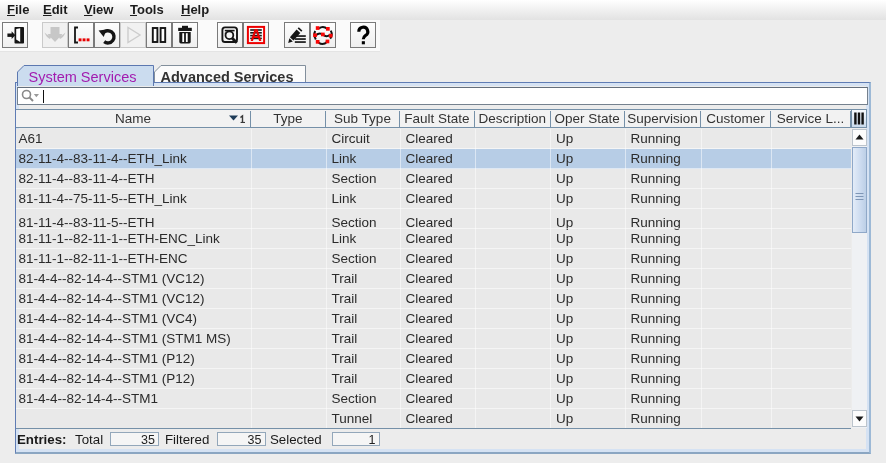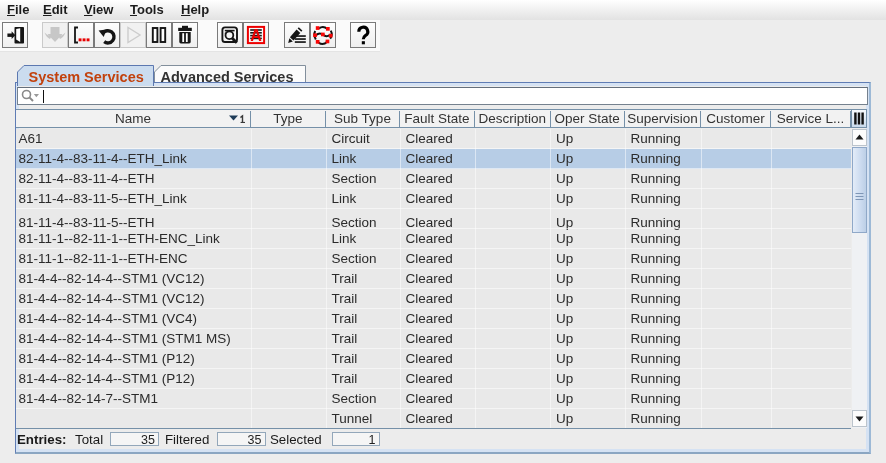--- a/index.html
+++ b/index.html
@@ -175,21 +175,21 @@
       </svg>
     </div>
 </div>
 <svg width="153" height="18" viewBox="0 0 153 18" style="position:absolute;left:154px;top:64.5px">
 <path d="M0.5 18 L0.5 7 L7 0.5 L151.5 0.5 L151.5 18" fill="#fbfbfb" stroke="#828f9c" stroke-width="1"></path>
 </svg>
 <div id="panel"></div>
 <svg width="138" height="21" viewBox="0 0 138 21" style="position:absolute;left:16.5px;top:64.5px">
 <path d="M0.5 21 L0.5 7 L7 0.5 L136.5 0.5 L136.5 21" fill="#cbdcef" stroke="#5c78b0" stroke-width="1"></path>
 </svg>
-<div style="position:absolute;left:28.5px;top:68.5px;font-size:14.5px;font-weight:bold;color:#c2410c;">System Services</div>
+<div style="position:absolute;left:28.5px;top:68.5px;font-size:14.5px;font-weight:normal;color:#a21caf;">System Services</div>
 <div style="position:absolute;left:160.5px;top:68.5px;font-size:14.5px;font-weight:bold;color:#333;">Advanced Services</div>
 <div id="search">
     <svg width="30" height="16" viewBox="0 0 30 16" style="position:absolute;left:0px;top:0px">
 <circle cx="8.5" cy="6.5" r="4" fill="none" stroke="#8a8a8a" stroke-width="1.6"></circle>
 <path d="M11.4 9.4 L15 13" stroke="#8a8a8a" stroke-width="2"></path>
 <polygon points="15.8,6 21,6 18.4,9.2" fill="#9a9a9a"></polygon>
 </svg>
 <div style="position:absolute;left:24.5px;top:1.5px;width:1.4px;height:13px;background:#111"></div>
   </div>
 <div id="thead">
@@ -229,21 +229,21 @@
       <div class="c" style="left:612px;width:73px">Running</div>
     </div>
 <div class="row" style="top:40px;background:transparent">
       <div class="c" style="left:0px;width:235px">82-11-4--83-11-4--ETH</div>
       <div class="c" style="left:313px;width:71px">Section</div>
       <div class="c" style="left:387px;width:72px">Cleared</div>
       <div class="c" style="left:537.5px;width:71px">Up</div>
       <div class="c" style="left:612px;width:73px">Running</div>
     </div>
 <div class="row" style="top:60px;background:transparent">
-      <div class="c" style="left:0px;width:235px">81-11-4--83-11-5--ETH_Link</div>
+      <div class="c" style="left:0px;width:235px">81-11-4--75-11-5--ETH_Link</div>
       <div class="c" style="left:313px;width:71px">Link</div>
       <div class="c" style="left:387px;width:72px">Cleared</div>
       <div class="c" style="left:537.5px;width:71px">Up</div>
       <div class="c" style="left:612px;width:73px">Running</div>
     </div>
 <div class="row" style="top:84px;background:transparent">
       <div class="c" style="left:0px;width:235px">81-11-4--83-11-5--ETH</div>
       <div class="c" style="left:313px;width:71px">Section</div>
       <div class="c" style="left:387px;width:72px">Cleared</div>
       <div class="c" style="left:537.5px;width:71px">Up</div>
@@ -299,21 +299,21 @@
       <div class="c" style="left:612px;width:73px">Running</div>
     </div>
 <div class="row" style="top:240px;background:transparent">
       <div class="c" style="left:0px;width:235px">81-4-4--82-14-4--STM1 (P12)</div>
       <div class="c" style="left:313px;width:71px">Trail</div>
       <div class="c" style="left:387px;width:72px">Cleared</div>
       <div class="c" style="left:537.5px;width:71px">Up</div>
       <div class="c" style="left:612px;width:73px">Running</div>
     </div>
 <div class="row" style="top:260px;background:transparent">
-      <div class="c" style="left:0px;width:235px">81-4-4--82-14-7--STM1</div>
+      <div class="c" style="left:0px;width:235px">81-4-4--82-14-4--STM1</div>
       <div class="c" style="left:313px;width:71px">Section</div>
       <div class="c" style="left:387px;width:72px">Cleared</div>
       <div class="c" style="left:537.5px;width:71px">Up</div>
       <div class="c" style="left:612px;width:73px">Running</div>
     </div>
 <div class="row" style="top:280px;background:transparent">
       <div class="c" style="left:313px;width:71px">Tunnel</div>
       <div class="c" style="left:387px;width:72px">Cleared</div>
       <div class="c" style="left:537.5px;width:71px">Up</div>
       <div class="c" style="left:612px;width:73px">Running</div>

